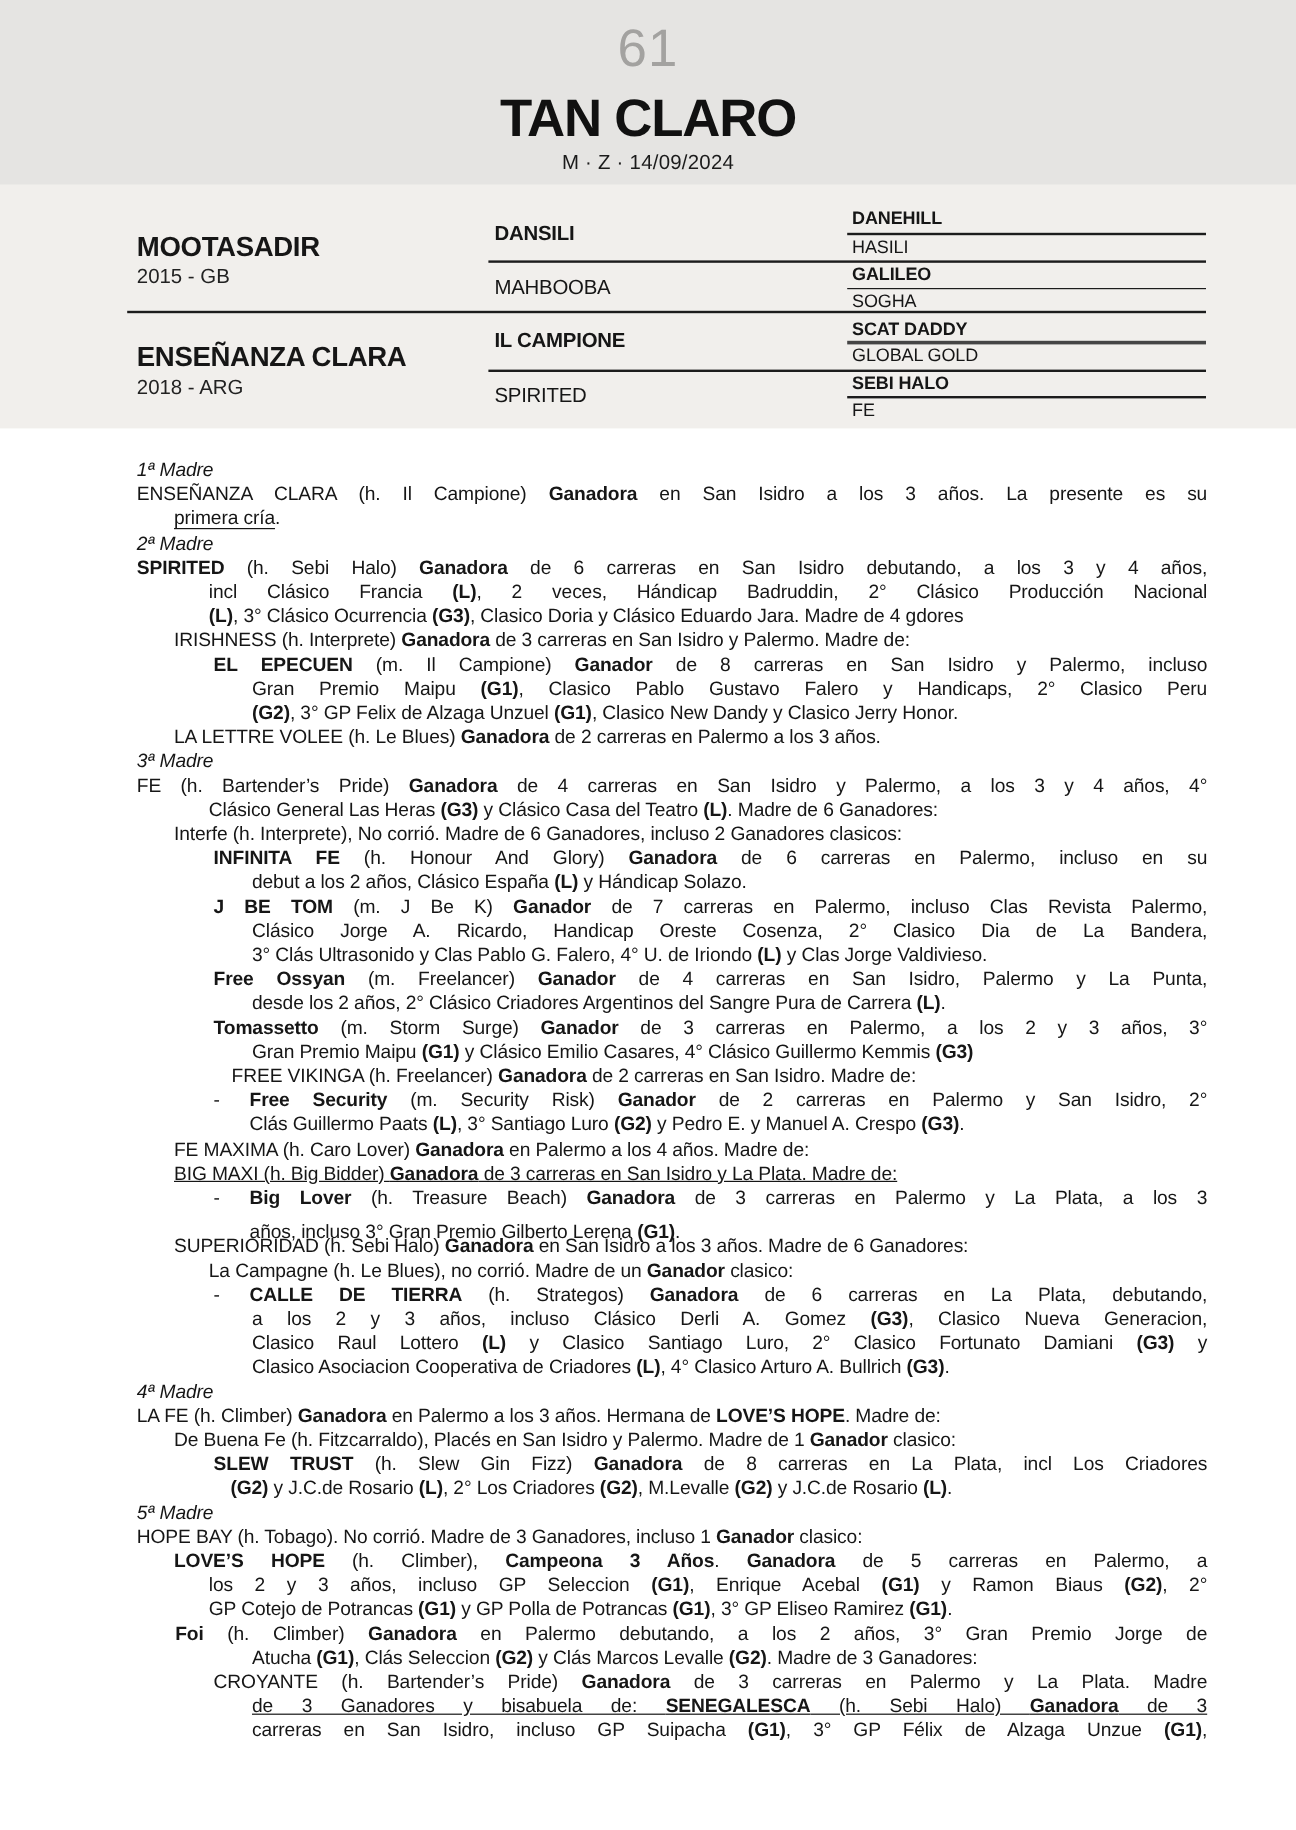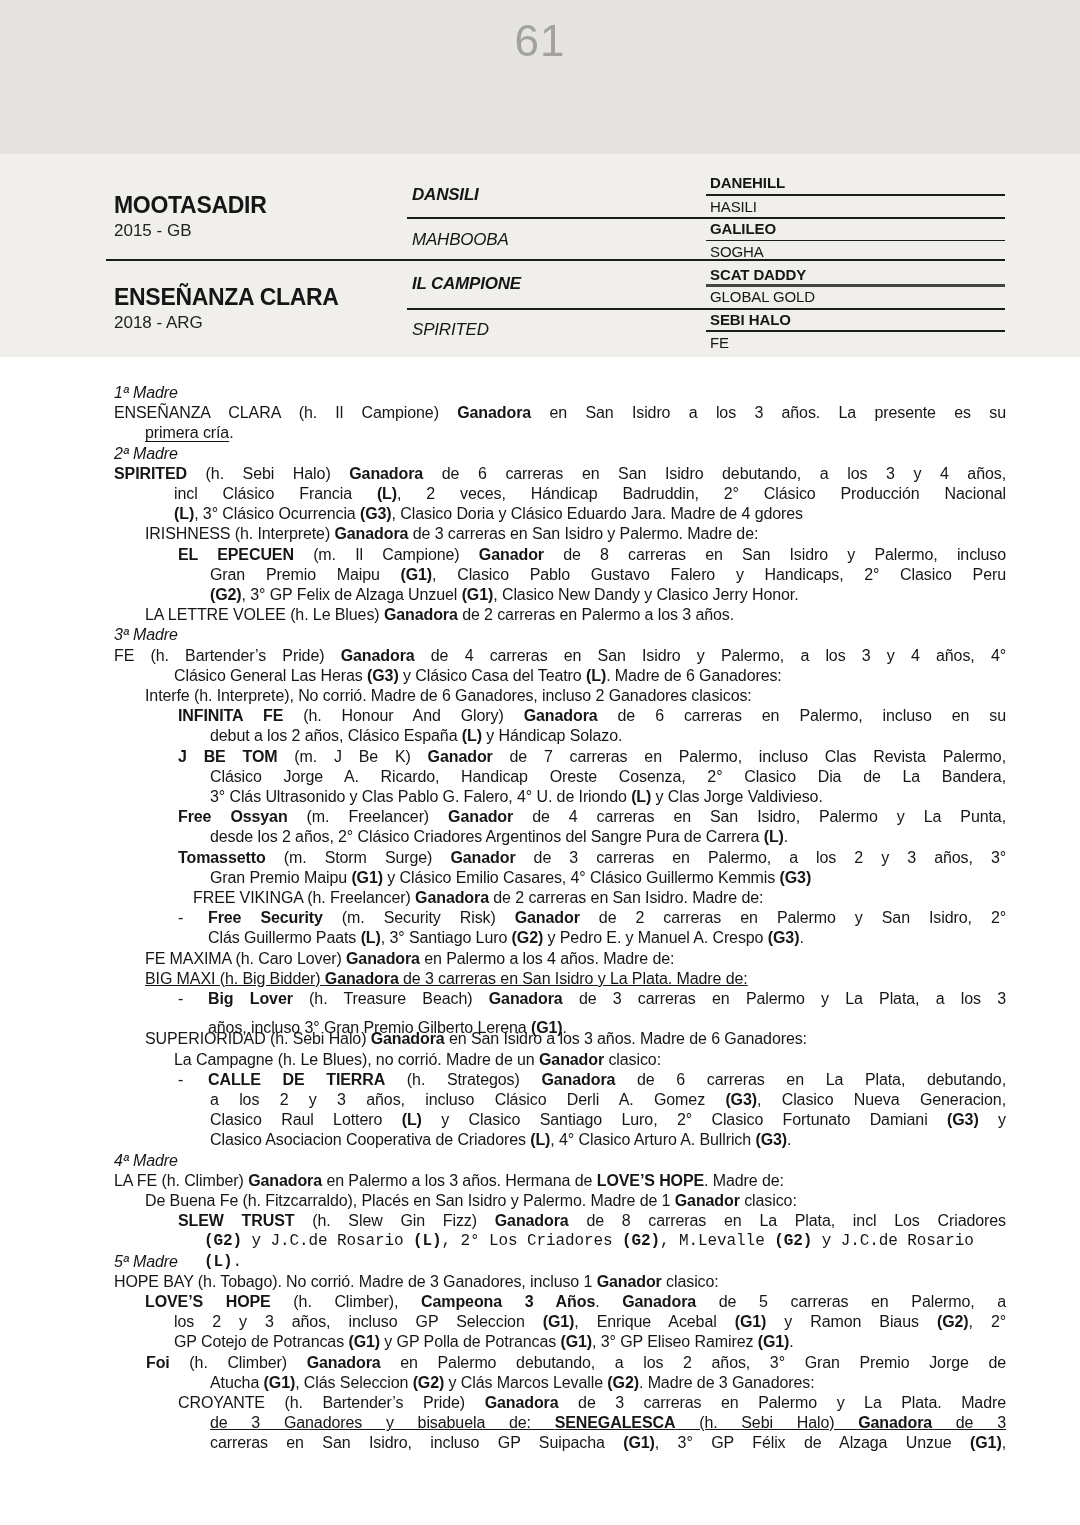--- a/index.html
+++ b/index.html
@@ -8,39 +8,41 @@
   .band{position:absolute;left:0;width:1080px;}
   #band-header{top:0;height:154px;background:#e5e4e2;}
   #band-table{top:154px;height:203px;background:#f1efec;}
   .ctr{position:absolute;left:0;width:1080px;text-align:center;}
   #page-num{top:16px;font-size:44px;font-weight:100;color:#a3a2a0;letter-spacing:1px;}
   #title{top:74px;font-size:44px;font-weight:800;letter-spacing:-1px;color:#111;}
   #subtitle{top:126px;font-size:17px;font-weight:500;color:#1b1b1b;letter-spacing:.2px;}
   .abs{position:absolute;white-space:nowrap;}
   .pname{font-size:23px;font-weight:800;letter-spacing:-.3px;}
   .pyear{font-size:17px;font-weight:400;color:#222;}
-  .mid{font-size:17px;letter-spacing:-.2px;font-style:italic;}
+  .mid{font-size:17px;letter-spacing:-.2px;}
   .gp{font-size:15px;letter-spacing:-.1px;}
   .bold{font-weight:700;}
   .tline{position:absolute;background:#1c1c1c;}
   .bline{position:absolute;font-size:16px;line-height:20.2px;height:21px;letter-spacing:-.1px;}
   .bline.j{text-align:justify;text-align-last:justify;}
   .bline b{font-weight:700;}
   .bline i{font-style:italic;}
   .bline .u{text-decoration:underline;text-underline-offset:3px;}
   .dash{position:absolute;left:-30px;top:0;}
 </style>
 </head>
 <body>
 
 <div id="doc">
   <div class="band" id="band-header"></div>
   <div class="band" id="band-table"></div>
 
   <div class="ctr" id="page-num">61</div>
+  <div class="ctr" id="title">TAN CLARO</div>
+  <div class="ctr" id="subtitle">M · Z · 14/09/2024</div>
 
   <div class="abs pname" style="left:114px;top:192px;">MOOTASADIR</div>
   <div class="abs pyear" style="left:114px;top:221px;">2015 - GB</div>
   <div class="abs pname" style="left:114px;top:284px;">ENSEÑANZA CLARA</div>
   <div class="abs pyear" style="left:114px;top:313px;">2018 - ARG</div>
 
   <div id="mid-col">
       <div class="abs mid bold" style="left: 412px; top: 184.5px;">DANSILI</div>
       <div class="abs mid" style="left: 412px; top: 230px;">MAHBOOBA</div>
       <div class="abs mid bold" style="left: 412px; top: 274px;">IL CAMPIONE</div>
@@ -101,21 +103,21 @@
       <div class="bline" style="left: 145px; top: 1029.4px; width: 861px;"><span>SUPERIORIDAD (h. Sebi Halo) </span><b>Ganadora</b><span> en San Isidro a los 3 años. Madre de 6 Ganadores:</span></div>
       <div class="bline" style="left: 174px; top: 1049.6px; width: 832px;"><span>La Campagne (h. Le Blues), no corrió. Madre de un </span><b>Ganador</b><span> clasico:</span></div>
       <div class="bline j" style="left: 208px; top: 1069.8px; width: 798px;"><span class="dash">-</span><b>CALLE DE TIERRA</b><span> (h. Strategos) </span><b>Ganadora</b><span> de 6 carreras en La Plata, debutando,</span></div>
       <div class="bline j" style="left: 210px; top: 1090px; width: 796px;"><span>a los 2 y 3 años, incluso Clásico Derli A. Gomez </span><b>(G3)</b><span>, Clasico Nueva Generacion,</span></div>
       <div class="bline j" style="left: 210px; top: 1110.2px; width: 796px;"><span>Clasico Raul Lottero </span><b>(L)</b><span> y Clasico Santiago Luro, 2° Clasico Fortunato Damiani </span><b>(G3)</b><span> y</span></div>
       <div class="bline" style="left: 210px; top: 1130.4px; width: 796px;"><span>Clasico Asociacion Cooperativa de Criadores </span><b>(L)</b><span>, 4° Clasico Arturo A. Bullrich </span><b>(G3)</b><span>.</span></div>
       <div class="bline" style="left: 114px; top: 1150.6px; width: 892px;"><i>4ª Madre</i></div>
       <div class="bline" style="left: 114px; top: 1170.8px; width: 892px;"><span>LA FE (h. Climber) </span><b>Ganadora</b><span> en Palermo a los 3 años. Hermana de </span><b>LOVE’S HOPE</b><span>. Madre de:</span></div>
       <div class="bline" style="left: 145px; top: 1191px; width: 861px;"><span>De Buena Fe (h. Fitzcarraldo), Placés en San Isidro y Palermo. Madre de 1 </span><b>Ganador</b><span> clasico:</span></div>
       <div class="bline j" style="left: 178px; top: 1211.2px; width: 828px;"><b>SLEW TRUST</b><span> (h. Slew Gin Fizz) </span><b>Ganadora</b><span> de 8 carreras en La Plata, incl Los Criadores</span></div>
-      <div class="bline" style="left: 204px; top: 1231.4px; width: 798px; font-family: Liberation Mono, monospace;"><b>(G2)</b><span> y J.C.de Rosario </span><b>(L)</b><span>, 2° Los Criadores </span><b>(G2)</b><span>, M.Levalle </span><b>(G2)</b><span> y J.C.de Rosario </span><b>(L)</b><span>.</span></div>
+      <div class="bline" style="left: 192px; top: 1231.4px; width: 798px;"><b>(G2)</b><span> y J.C.de Rosario </span><b>(L)</b><span>, 2° Los Criadores </span><b>(G2)</b><span>, M.Levalle </span><b>(G2)</b><span> y J.C.de Rosario </span><b>(L)</b><span>.</span></div>
       <div class="bline" style="left: 114px; top: 1251.6px; width: 892px;"><i>5ª Madre</i></div>
       <div class="bline" style="left: 114px; top: 1271.8px; width: 892px;"><span>HOPE BAY (h. Tobago). No corrió. Madre de 3 Ganadores, incluso 1 </span><b>Ganador</b><span> clasico:</span></div>
       <div class="bline j" style="left: 145px; top: 1292px; width: 861px;"><b>LOVE’S HOPE</b><span> (h. Climber), </span><b>Campeona 3 Años</b><span>. </span><b>Ganadora</b><span> de 5 carreras en Palermo, a</span></div>
       <div class="bline j" style="left: 174px; top: 1312.2px; width: 832px;"><span>los 2 y 3 años, incluso GP Seleccion </span><b>(G1)</b><span>, Enrique Acebal </span><b>(G1)</b><span> y Ramon Biaus </span><b>(G2)</b><span>, 2°</span></div>
       <div class="bline" style="left: 174px; top: 1332.4px; width: 832px;"><span>GP Cotejo de Potrancas </span><b>(G1)</b><span> y GP Polla de Potrancas </span><b>(G1)</b><span>, 3° GP Eliseo Ramirez </span><b>(G1)</b><span>.</span></div>
       <div class="bline j" style="left: 146px; top: 1352.6px; width: 860px;"><b>Foi</b><span> (h. Climber) </span><b>Ganadora</b><span> en Palermo debutando, a los 2 años, 3° Gran Premio Jorge de</span></div>
       <div class="bline" style="left: 210px; top: 1372.8px; width: 796px;"><span>Atucha </span><b>(G1)</b><span>, Clás Seleccion </span><b>(G2)</b><span> y Clás Marcos Levalle </span><b>(G2)</b><span>. Madre de 3 Ganadores:</span></div>
       <div class="bline j" style="left: 178px; top: 1393px; width: 828px;"><span>CROYANTE (h. Bartender’s Pride) </span><b>Ganadora</b><span> de 3 carreras en Palermo y La Plata. Madre</span></div>
       <div class="bline j" style="left: 210px; top: 1413.2px; width: 796px; text-decoration: underline;"><span>de 3 Ganadores y bisabuela de: </span><b>SENEGALESCA</b><span> (h. Sebi Halo) </span><b>Ganadora</b><span> de 3</span></div>
       <div class="bline j" style="left: 210px; top: 1433.4px; width: 796px;"><span>carreras en San Isidro, incluso GP Suipacha </span><b>(G1)</b><span>, 3° GP Félix de Alzaga Unzue </span><b>(G1)</b><span>,</span></div>

